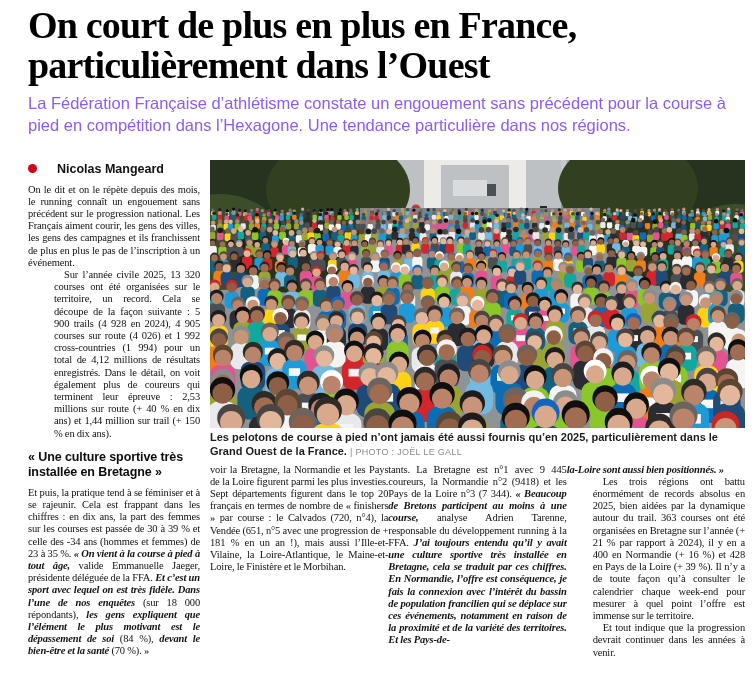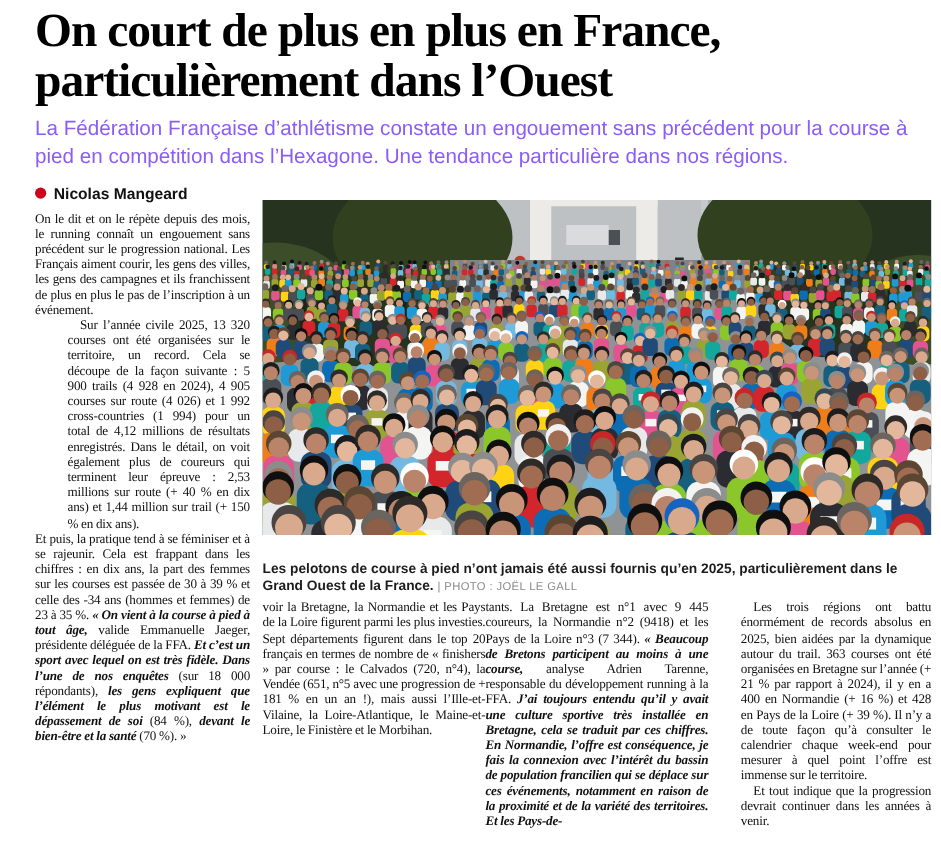--- a/index.html
+++ b/index.html
@@ -22,24 +22,24 @@
     font-family:"Liberation Sans", sans-serif;
     font-size:16.5px; line-height:1.32; color:#8b5cf6;
     max-width:717px;
   }
   
   .content{display:flex; gap:10px; margin-top:9px;}
   .col1{width:172px; flex:0 0 172px;}
   .rightwrap{flex:1; margin-top:14px; min-width:0;}
   
   .byline{
-    display:flex; align-items:center; gap:6px;
+    display:flex; align-items:center; gap:20px;
     font-family:"Liberation Sans", sans-serif;
     font-weight:700; font-size:12.5px; color:#111;
-    margin:2px 0 8px 0;
+    margin:16px 0 8px 0;
   }
   .dot{width:9px;height:9px;border-radius:50%;display:inline-block;}
   
   .para{
     margin:0; text-align:justify;
     font-size:10.5px; line-height:12.2px; letter-spacing:-0.15px;
     hyphens:auto; -webkit-hyphens:auto; word-spacing:-0.2px;
   }
   .para.indent{text-indent:10px;margin-left:26px;}
   .seg-bi{font-style:italic; font-weight:700;}
@@ -47,21 +47,21 @@
     font-family:"Liberation Sans", sans-serif;
     font-weight:700; font-size:12.5px; line-height:1.2; color:#0c0c0c;
     margin:10px 0 7px 0; letter-spacing:-0.1px;
   }
   
   .photo{
     width:535px; height:268px; overflow:hidden; background:#9a9e9f;
   }
   .photo svg{display:block;}
   .caption{
-    margin-top:20px;
+    margin-top:2px;
     font-family:"Liberation Sans", sans-serif;
     font-weight:700; font-size:11px; line-height:1.3; color:#1c1c1c;
     text-align:left;
   }
   .credit{
     font-weight:400; font-size:9px; color:#8a8a8a; letter-spacing:0.3px;
   }
   
   .cols{display:flex; margin-top:5px;}
   .coln{flex:1; min-width:0;}
@@ -78,20 +78,21 @@
 
   <div class="content">
 
     <div class="col1">
       <div class="byline">
         <span class="dot" style="background: rgb(208, 2, 27);"></span>
         <span>Nicolas Mangeard</span>
       </div>
       <p class="para"><span>On le dit et on le répète depuis des mois, le running connaît un engouement sans précédent sur le progression national. Les Français aiment courir, les gens des villes, les gens des campagnes et ils franchissent de plus en plus le pas de l’inscription à un événement.</span></p>
       <p class="para indent"><span>Sur l’année civile 2025, 13 320 courses ont été organisées sur le territoire, un record. Cela se découpe de la façon suivante : 5 900 trails (4 928 en 2024), 4 905 courses sur route (4 026) et 1 992 cross-countries (1 994) pour un total de 4,12 millions de résultats enregistrés. Dans le détail, on voit également plus de coureurs qui terminent leur épreuve : 2,53 millions sur route (+ 40 % en dix ans) et 1,44 million sur trail (+ 150 % en dix ans).</span></p>
+      <div class="crosshead">« Une culture sportive très installée en Bretagne »</div>
       <p class="para"><span>Et puis, la pratique tend à se féminiser et à se rajeunir. Cela est frappant dans les chiffres : en dix ans, la part des femmes sur les courses est passée de 30 à 39 % et celle des -34 ans (hommes et femmes) de 23 à 35 %. </span><span class="seg-bi">« On vient à la course à pied à tout âge, </span><span>valide Emmanuelle Jaeger, présidente déléguée de la FFA. </span><span class="seg-bi">Et c’est un sport avec lequel on est très fidèle. Dans l’une de nos enquêtes </span><span>(sur 18 000 répondants), </span><span class="seg-bi">les gens expliquent que l’élément le plus motivant est le dépassement de soi </span><span>(84 %), </span><span class="seg-bi">devant le bien-être et la santé </span><span>(70 %). »</span></p>
     </div>
 
     <div class="rightwrap">
       <div class="photo">
         <svg id="photo-svg" width="535" height="268" viewBox="0 0 535 268" xmlns="http://www.w3.org/2000/svg">
             <rect x="0" y="0" width="535" height="268" fill="#8f9396"></rect>
             <rect x="0" y="0" width="535" height="44" fill="#c6cacc"></rect>
             <rect x="7.033653661608696" y="0" width="26" height="37.18288857117295" fill="#a7adb1"></rect>
             <rect x="85.55360234668478" y="0" width="26" height="31.901401862502098" fill="#a7adb1"></rect>
@@ -1872,20 +1873,21 @@
       </div>
 
       <div class="cols">
         <div class="coln">
           <p class="para"><span>voir la Bretagne, la Normandie et les Pays de la Loire figurent parmi les plus investies. Sept départements figurent dans le top 20 français en termes de nombre de « finishers » par course : le Calvados (720, n°4), la Vendée (651, n°5 avec une progression de + 181 % en un an !), mais aussi l’Ille-et-Vilaine, la Loire-Atlantique, le Maine-et-Loire, le Finistère et le Morbihan.</span></p>
         </div>
         <div class="coln">
           <p class="para"><span>tants. La Bretagne est n°1 avec 9 445 coureurs, la Normandie n°2 (9418) et les Pays de la Loire n°3 (7 344). </span><span class="seg-bi">« Beaucoup de Bretons participent au moins à une course, </span><span>analyse Adrien Tarenne, responsable du développement running à la FFA. </span><span class="seg-bi">J’ai toujours entendu qu’il y avait une culture sportive très installée en Bretagne, cela se traduit par ces chiffres. En Normandie, l’offre est conséquence, je fais la connexion avec l’intérêt du bassin de population francilien qui se déplace sur ces événements, notamment en raison de la proximité et de la variété des territoires. Et les Pays-de-</span></p>
         </div>
         <div class="coln">
+          <p class="para"><span class="seg-bi">la-Loire sont aussi bien positionnés. »</span></p>
           <p class="para indent"><span>Les trois régions ont battu énormément de records absolus en 2025, bien aidées par la dynamique autour du trail. 363 courses ont été organisées en Bretagne sur l’année (+ 21 % par rapport à 2024), il y en a 400 en Normandie (+ 16 %) et 428 en Pays de la Loire (+ 39 %). Il n’y a de toute façon qu’à consulter le calendrier chaque week-end pour mesurer à quel point l’offre est immense sur le territoire.</span></p>
           <p class="para indent"><span>Et tout indique que la progression devrait continuer dans les années à venir.</span></p>
         </div>
       </div>
     </div>
 
   </div>
 </div>
 
 </body></html>

